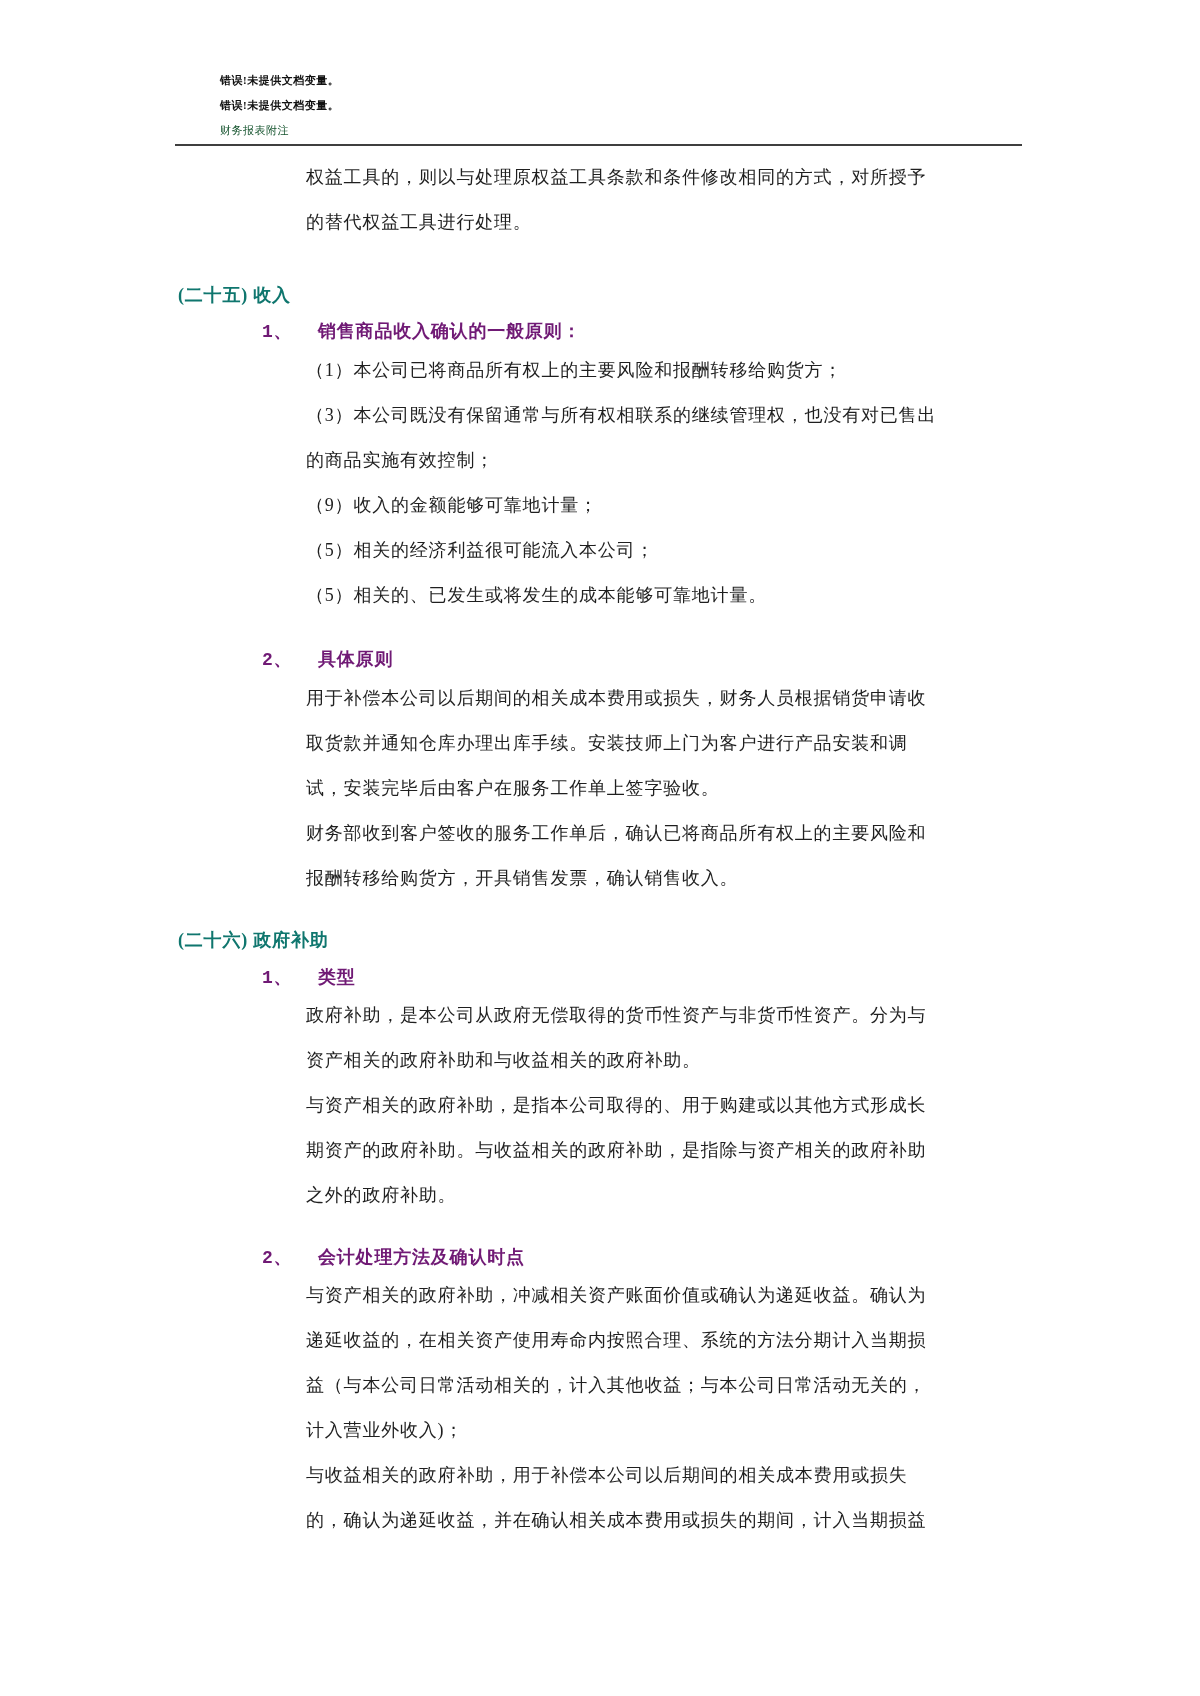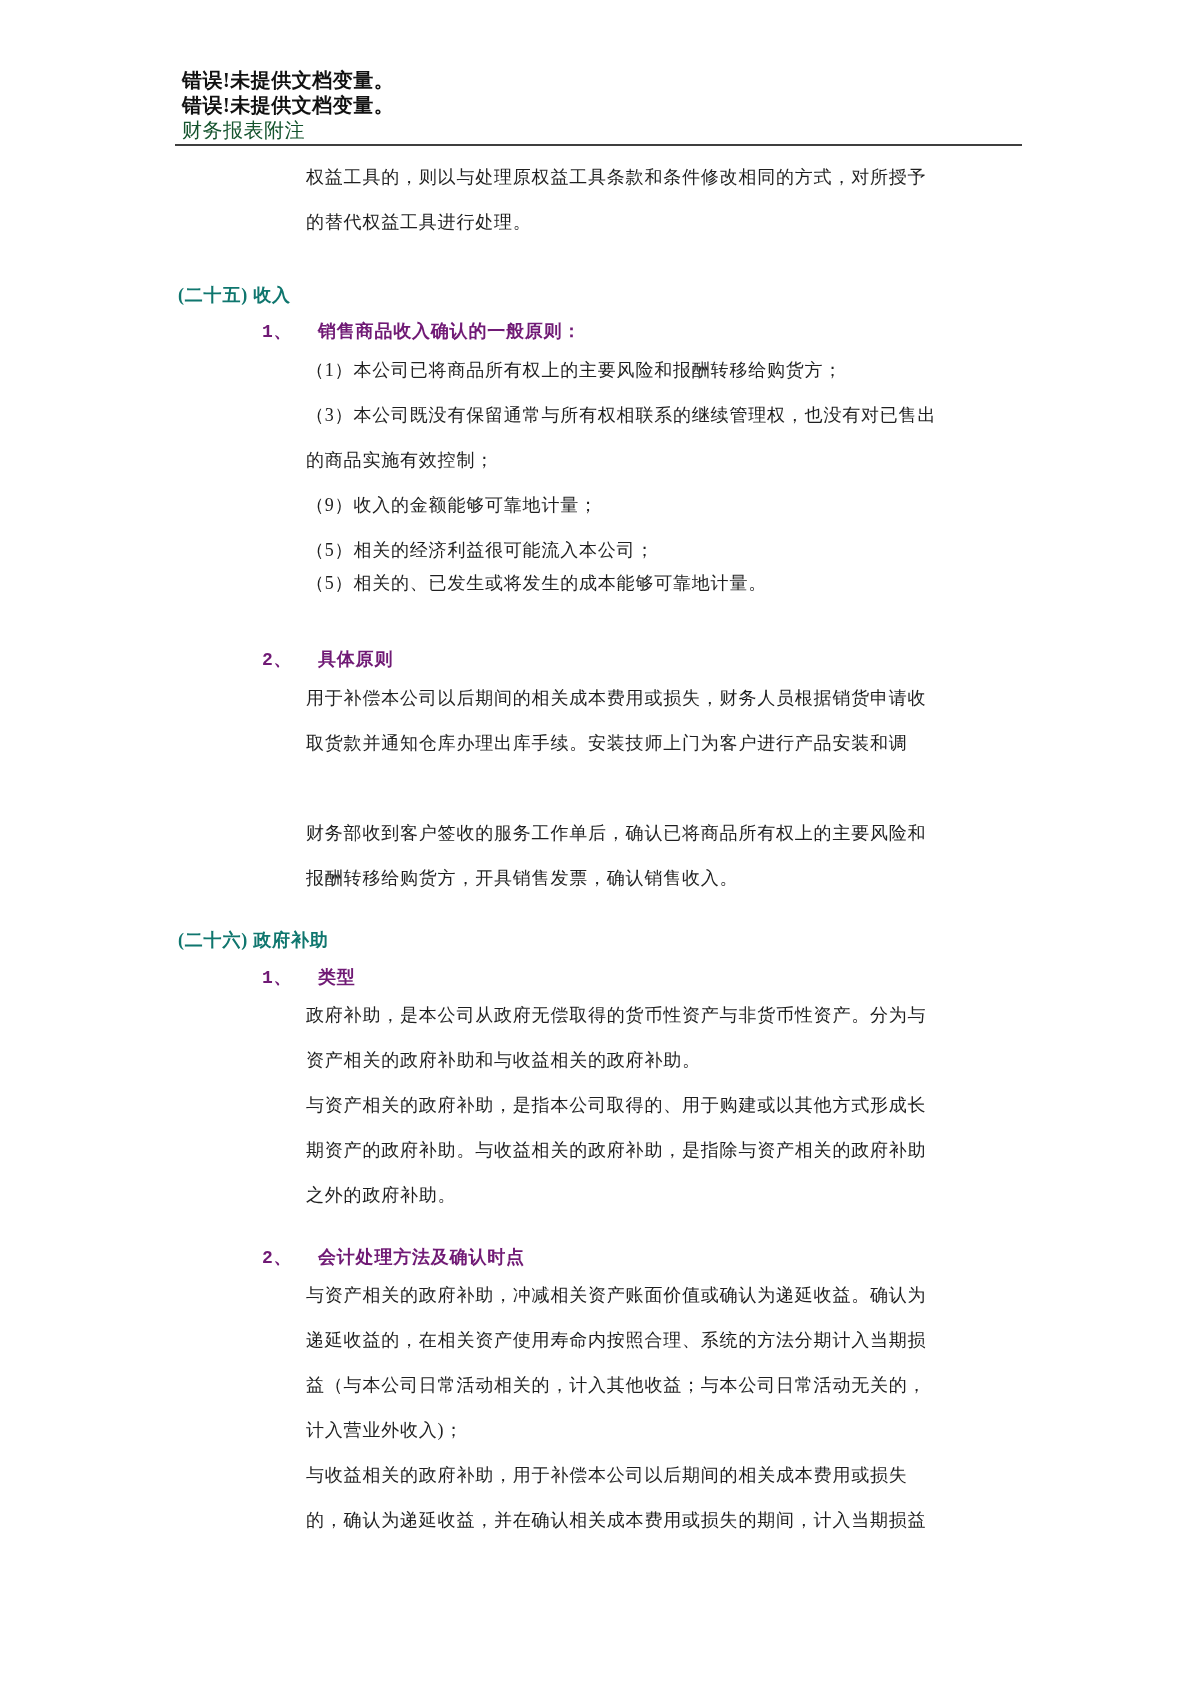--- a/index.html
+++ b/index.html
@@ -7,21 +7,21 @@
     position:relative;
     width:1200px;
     height:1696px;
     background:#ffffff;
     overflow:hidden;
     color:#1f1f1f;
     font-family:"Liberation Serif","DejaVu Serif",serif;
   }
   
   .header { position:absolute; left:182px; top:68px; }
-  .h-line { font-size:20px; line-height:25px; font-weight:bold; letter-spacing:0.5px; color:#111; white-space:nowrap; }
+  .h-line { font-size:11px; line-height:25px; font-weight:bold; letter-spacing:0.5px; color:#111; white-space:nowrap;margin-left:38px; }
   .h-line.regular { font-weight:normal; color:#14532d; }
   .header-rule {
     position:absolute; left:175px; top:144px;
     width:847px; height:2.4px; background:#3f3f3f;
   }
   
   .ln {
     position:absolute;
     height:45px; line-height:45px;
     font-size:18px; letter-spacing:0.8px;
@@ -50,27 +50,28 @@
   <div class="ln heading" style="top:273px">(二十五) 收入</div>
 
   <div class="ln item-row" style="top:310px">
     <span class="num">1、</span><span>销售商品收入确认的一般原则：</span>
   </div>
   <div class="ln body-ln" style="top:348px">（1）本公司已将商品所有权上的主要风险和报酬转移给购货方；</div>
   <div class="ln body-ln" style="top:393px">（3）本公司既没有保留通常与所有权相联系的继续管理权，也没有对已售出</div>
   <div class="ln body-ln" style="top:438px">的商品实施有效控制；</div>
   <div class="ln body-ln" style="top:483px">（9）收入的金额能够可靠地计量；</div>
   <div class="ln body-ln" style="top:528px">（5）相关的经济利益很可能流入本公司；</div>
-  <div class="ln body-ln" style="top:561px">（5）相关的、已发生或将发生的成本能够可靠地计量。</div>
+  <div class="ln body-ln" style="top:573px">（5）相关的、已发生或将发生的成本能够可靠地计量。</div>
 
   <div class="ln item-row" style="top:638px">
     <span class="num">2、</span><span>具体原则</span>
   </div>
   <div class="ln body-ln" style="top:676px">用于补偿本公司以后期间的相关成本费用或损失，财务人员根据销货申请收</div>
   <div class="ln body-ln" style="top:721px">取货款并通知仓库办理出库手续。安装技师上门为客户进行产品安装和调</div>
+  <div class="ln body-ln" style="top:766px">试，安装完毕后由客户在服务工作单上签字验收。</div>
   <div class="ln body-ln" style="top:811px">财务部收到客户签收的服务工作单后，确认已将商品所有权上的主要风险和</div>
   <div class="ln body-ln" style="top:856px">报酬转移给购货方，开具销售发票，确认销售收入。</div>
 
   <div class="ln heading" style="top:918px">(二十六) 政府补助</div>
 
   <div class="ln item-row" style="top:956px">
     <span class="num">1、</span><span>类型</span>
   </div>
   <div class="ln body-ln" style="top:993px">政府补助，是本公司从政府无偿取得的货币性资产与非货币性资产。分为与</div>
   <div class="ln body-ln" style="top:1038px">资产相关的政府补助和与收益相关的政府补助。</div>

